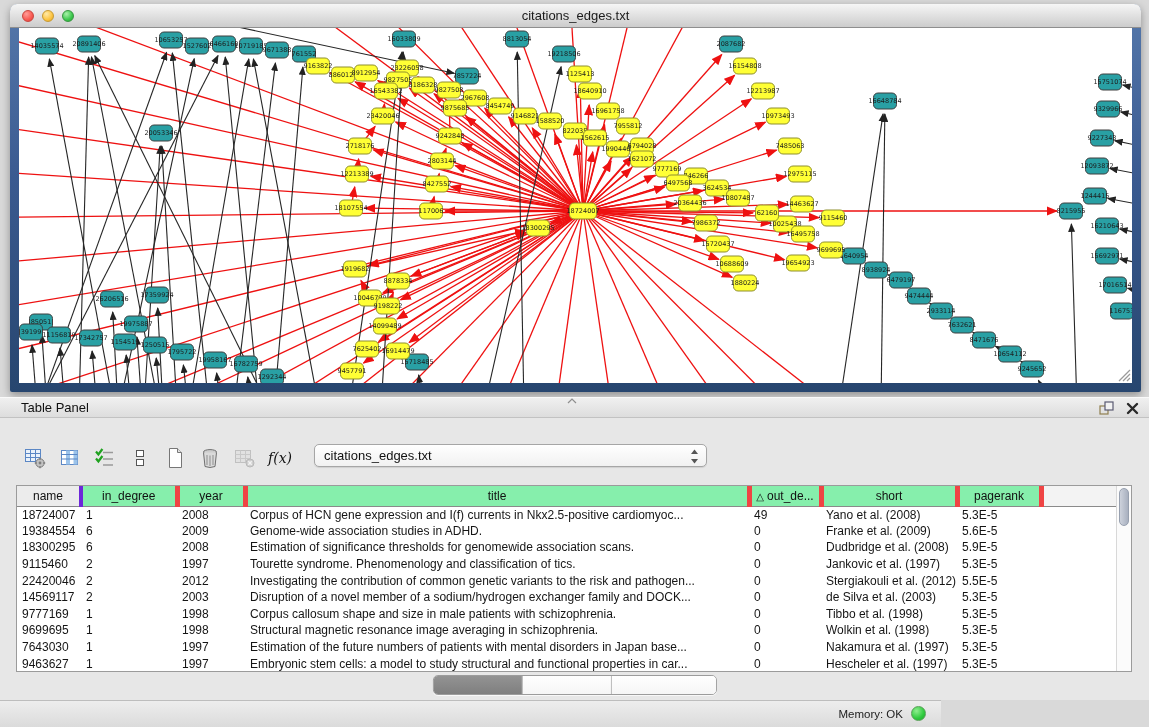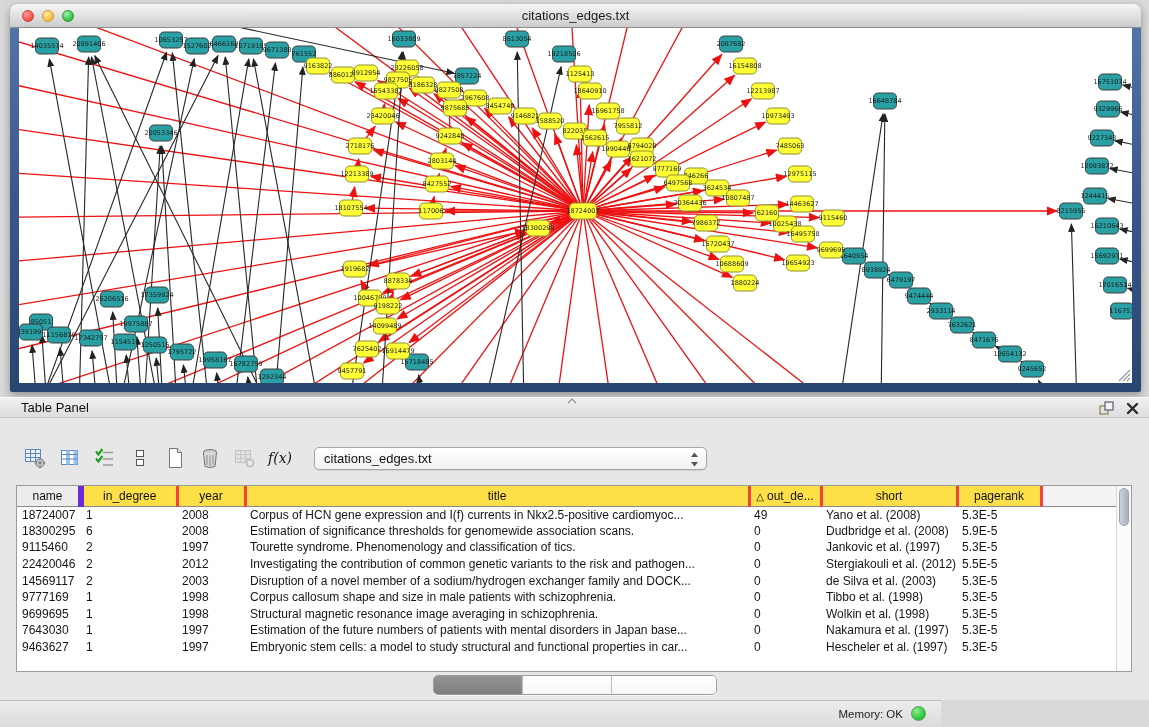--- a/index.html
+++ b/index.html
@@ -24,33 +24,33 @@
   .grip{position:absolute;right:1px;bottom:1px}
 
   
   .table-panel{position:absolute;left:0;top:397px;width:1149px;height:303px;background:#e7e7e7}
   .panel-header{height:21px;background:linear-gradient(#f0f0f0,#dddddd);
     border-top:1px solid #fafafa;border-bottom:1px solid #c2c2c2;
     font-size:13px;color:#111;line-height:20px;padding-left:21px;position:relative}
   .ph-icons{position:absolute;right:10px;top:3px;display:flex;gap:12px;align-items:center}
   .resize-notch{position:absolute;left:566px;top:0}
 
-  .toolbar{position:absolute;left:20px;top:47px;display:flex;gap:5px;align-items:center}
+  .toolbar{position:absolute;left:20px;top:47px;display:flex;gap:5px;}
   .tbtn{width:30px;height:28px;background:none;border:none;display:flex;align-items:center;justify-content:center}
   .fx{font-family:"DejaVu Serif",serif;font-style:italic;font-size:14px;color:#111}
   .combo{width:393px;height:23px;margin-left:14px;position:relative;
     background:linear-gradient(#ffffff,#f1f1f1);border:1px solid #a6a6a6;border-radius:5px;
     font-size:13px;line-height:21px;padding-left:9px;color:#111;box-shadow:0 1px 1px rgba(0,0,0,.10)}
   .combo-arrows{position:absolute;right:7px;top:4px}
 
   .table-wrap{position:absolute;left:16px;top:88px;width:1116px;height:187px;background:#fff;border:1px solid #9b9b9b}
   table{border-collapse:collapse;table-layout:fixed;width:1099px;font-size:12px}
-  th{height:20px;border-right:3px solid #ef4444;border-bottom:1px solid #8a8a8a;
-     background:#fde047;font-weight:normal;text-align:center;color:#111;overflow:hidden;white-space:nowrap}
-  th.first{background:#ececec;border-right:6px solid #6d28d9}
+  th{height:20px;border-right:5px solid #ef4444;border-bottom:1px solid #8a8a8a;
+     background:#86efac;font-weight:normal;text-align:center;color:#111;overflow:hidden;white-space:nowrap}
+  th.first{background:#ececec;border-right:4px solid #6d28d9}
   th.filler{background:#f3f3f3;border-right:none}
   td{height:16.6px;padding:0 3px 0 5px;white-space:nowrap;overflow:hidden;color:#151515}
   .sort-glyph{font-size:10px;margin-right:3px}
   .vscroll{position:absolute;right:0;top:0;width:15px;height:185px;border-left:1px solid #d8d8d8;background:#fbfbfb}
   .vthumb{position:absolute;left:2px;top:2px;width:10px;height:38px;border-radius:6px;
     background:linear-gradient(90deg,#cdd2dc,#a8b0bf);border:1px solid #97a0af}
 
   .tabs{position:absolute;left:50%;transform:translateX(-50%);top:278px;display:flex;height:20px;
     border:1px solid #9c9c9c;border-radius:5px;overflow:hidden;background:#fff;box-shadow:0 1px 0 rgba(255,255,255,.7)}
   .tab{padding:16px 14px;font-size:12px;line-height:18px;color:#222;
@@ -587,20 +587,30 @@
             <td>18724007</td>
             <td>1</td>
             <td>2008</td>
             <td>Corpus of HCN gene expression and I(f) currents in Nkx2.5-positive cardiomyoc...</td>
             <td>49</td>
             <td>Yano et al. (2008)</td>
             <td>5.3E-5</td>
             <td></td>
           </tr>
           <tr>
+            <td>19384554</td>
+            <td>6</td>
+            <td>2009</td>
+            <td>Genome-wide association studies in ADHD.</td>
+            <td>0</td>
+            <td>Franke et al. (2009)</td>
+            <td>5.6E-5</td>
+            <td></td>
+          </tr>
+          <tr>
             <td>18300295</td>
             <td>6</td>
             <td>2008</td>
             <td>Estimation of significance thresholds for genomewide association scans.</td>
             <td>0</td>
             <td>Dudbridge et al. (2008)</td>
             <td>5.9E-5</td>
             <td></td>
           </tr>
           <tr>

